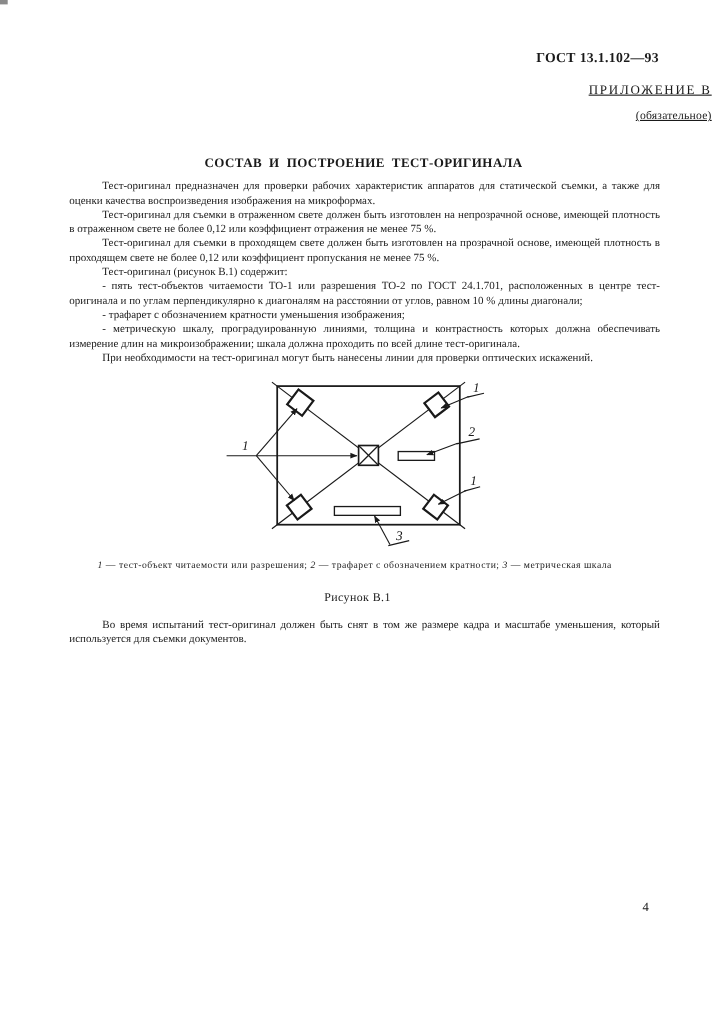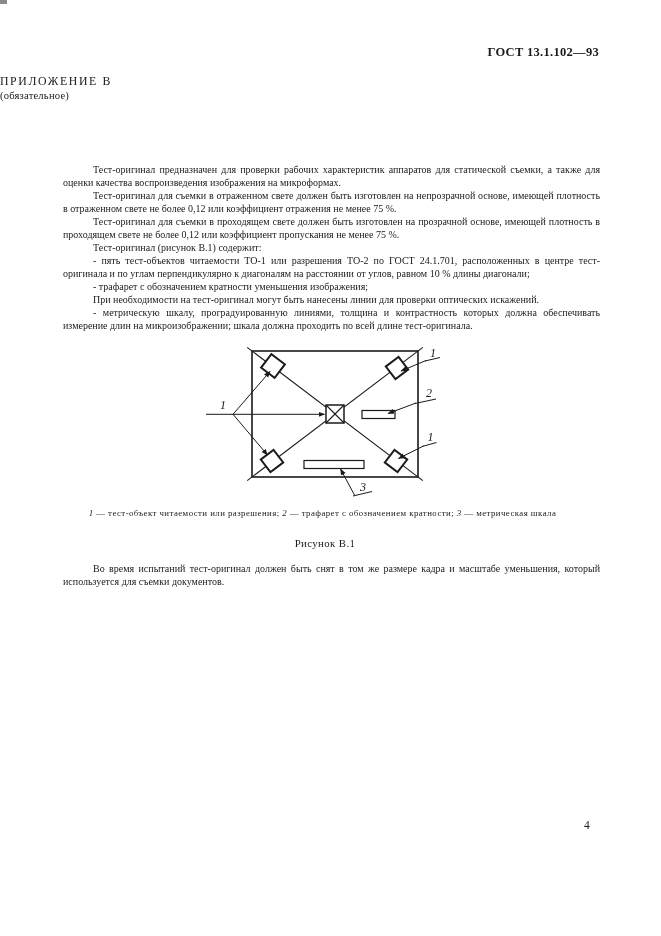--- a/index.html
+++ b/index.html
@@ -8,23 +8,23 @@
     font-family:"Liberation Serif", serif; color:#1a1a1a;
     -webkit-font-smoothing:antialiased;
   }
   .page { position:absolute; inset:0; background:#fff; overflow:hidden;padding-left:20px; }
   .scan-artifact { position:absolute; top:0; left:0; width:7px; height:4px; background:#2a2a2a; opacity:.55; }
 
   .std-number {
     position:absolute; top:45px; right:62px;
     font-weight:bold; font-size:12.5px; letter-spacing:.3px;
   }
-  .appendix { position:absolute; top:74px; left:0; right:14px; text-align:left; }
+  .appendix { position:absolute; top:74px; left:0; right:14px; text-align:right;text-decoration:underline; }
   .appendix-title { font-size:11.8px; letter-spacing:1.6px; }
-  .appendix-subtitle { font-size:10.6px; letter-spacing:.2px; margin-top:1px; }
+  .appendix-subtitle { font-size:10.6px; letter-spacing:.2px; margin-top:11px; }
 
   .section-title {
     position:absolute; top:141px; left:0; right:0; text-align:center;
     font-weight:bold; font-size:11.8px; letter-spacing:.4px; word-spacing:3px;
   }
 
   .body-text { position:absolute; top:163px; left:63px; width:537px; }
   .body-text p, .closing p {
     margin:0; font-size:10px; line-height:13px;
     text-align:justify; text-indent:30px;
@@ -55,30 +55,31 @@
 <div class="page">
   <div class="scan-artifact"></div>
 
   <div class="std-number">ГОСТ 13.1.102—93</div>
 
   <div class="appendix">
     <div class="appendix-title">ПРИЛОЖЕНИЕ В</div>
     <div class="appendix-subtitle">(обязательное)</div>
   </div>
 
+  <div class="section-title">СОСТАВ И ПОСТРОЕНИЕ ТЕСТ-ОРИГИНАЛА</div>
 
   <div class="body-text">
     <p>Тест-оригинал предназначен для проверки рабочих характеристик аппаратов для статической съемки, а также для оценки качества воспроизведения изображения на микроформах.</p>
     <p>Тест-оригинал для съемки в отраженном свете должен быть изготовлен на непрозрачной основе, имеющей плотность в отраженном свете не более 0,12 или коэффициент отражения не менее 75 %.</p>
     <p>Тест-оригинал для съемки в проходящем свете должен быть изготовлен на прозрачной основе, имеющей плотность в проходящем свете не более 0,12 или коэффициент пропускания не менее 75 %.</p>
     <p>Тест-оригинал (рисунок В.1) содержит:</p>
     <p>- пять тест-объектов читаемости ТО-1 или разрешения ТО-2 по ГОСТ 24.1.701, расположенных в центре тест-оригинала и по углам перпендикулярно к диагоналям на расстоянии от углов, равном 10 % длины диагонали;</p>
     <p>- трафарет с обозначением кратности уменьшения изображения;</p>
+    <p>- метрическую шкалу, проградуированную линиями, толщина и контрастность которых должна обеспечивать измерение длин на микроизображении; шкала должна проходить по всей длине тест-оригинала.</p>
     <p>При необходимости на тест-оригинал могут быть нанесены линии для проверки оптических искажений.</p>
-    <p>- метрическую шкалу, проградуированную линиями, толщина и контрастность которых должна обеспечивать измерение длин на микроизображении; шкала должна проходить по всей длине тест-оригинала.</p>
   </div>
 
   <div class="figure-wrap">
     <svg width="280" height="158" viewBox="0 0 280 158">
       <defs>
         <marker id="arr" markerWidth="7" markerHeight="6" refX="6" refY="3" orient="auto" markerUnits="userSpaceOnUse">
           <path d="M0,0.4 L6.5,3 L0,5.6 Z" fill="#1a1a1a"></path>
         </marker>
       </defs>
 

